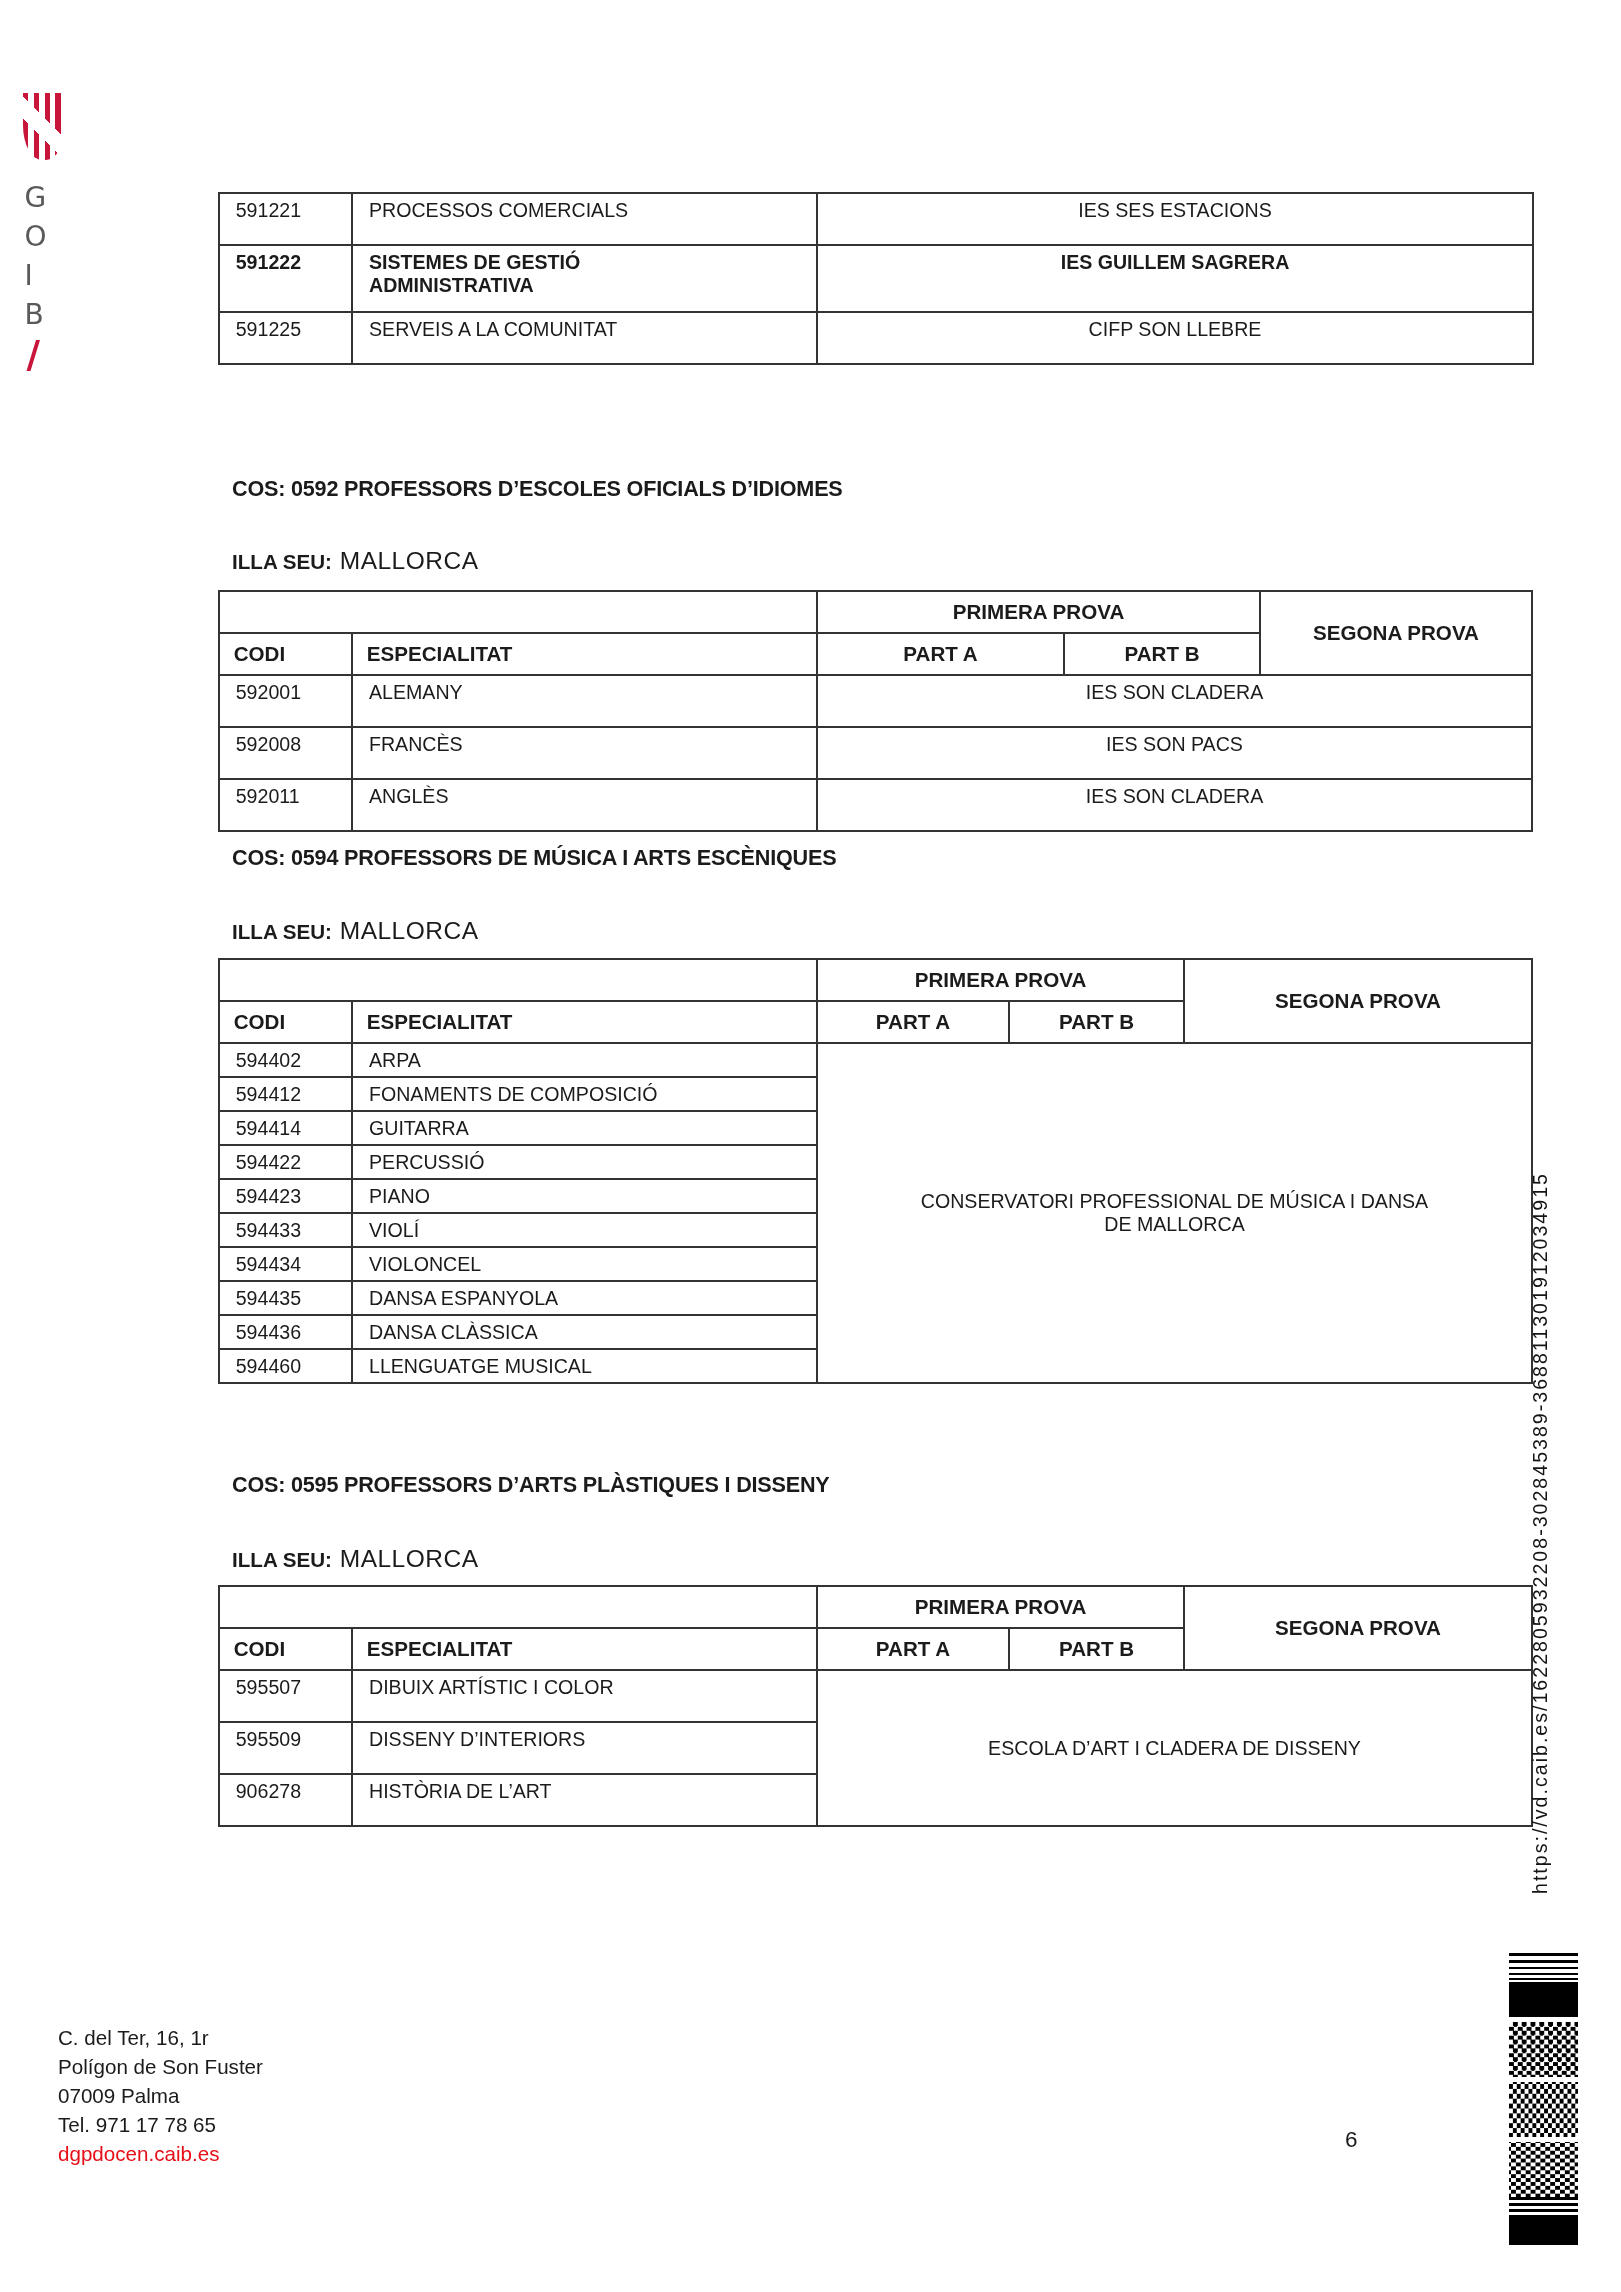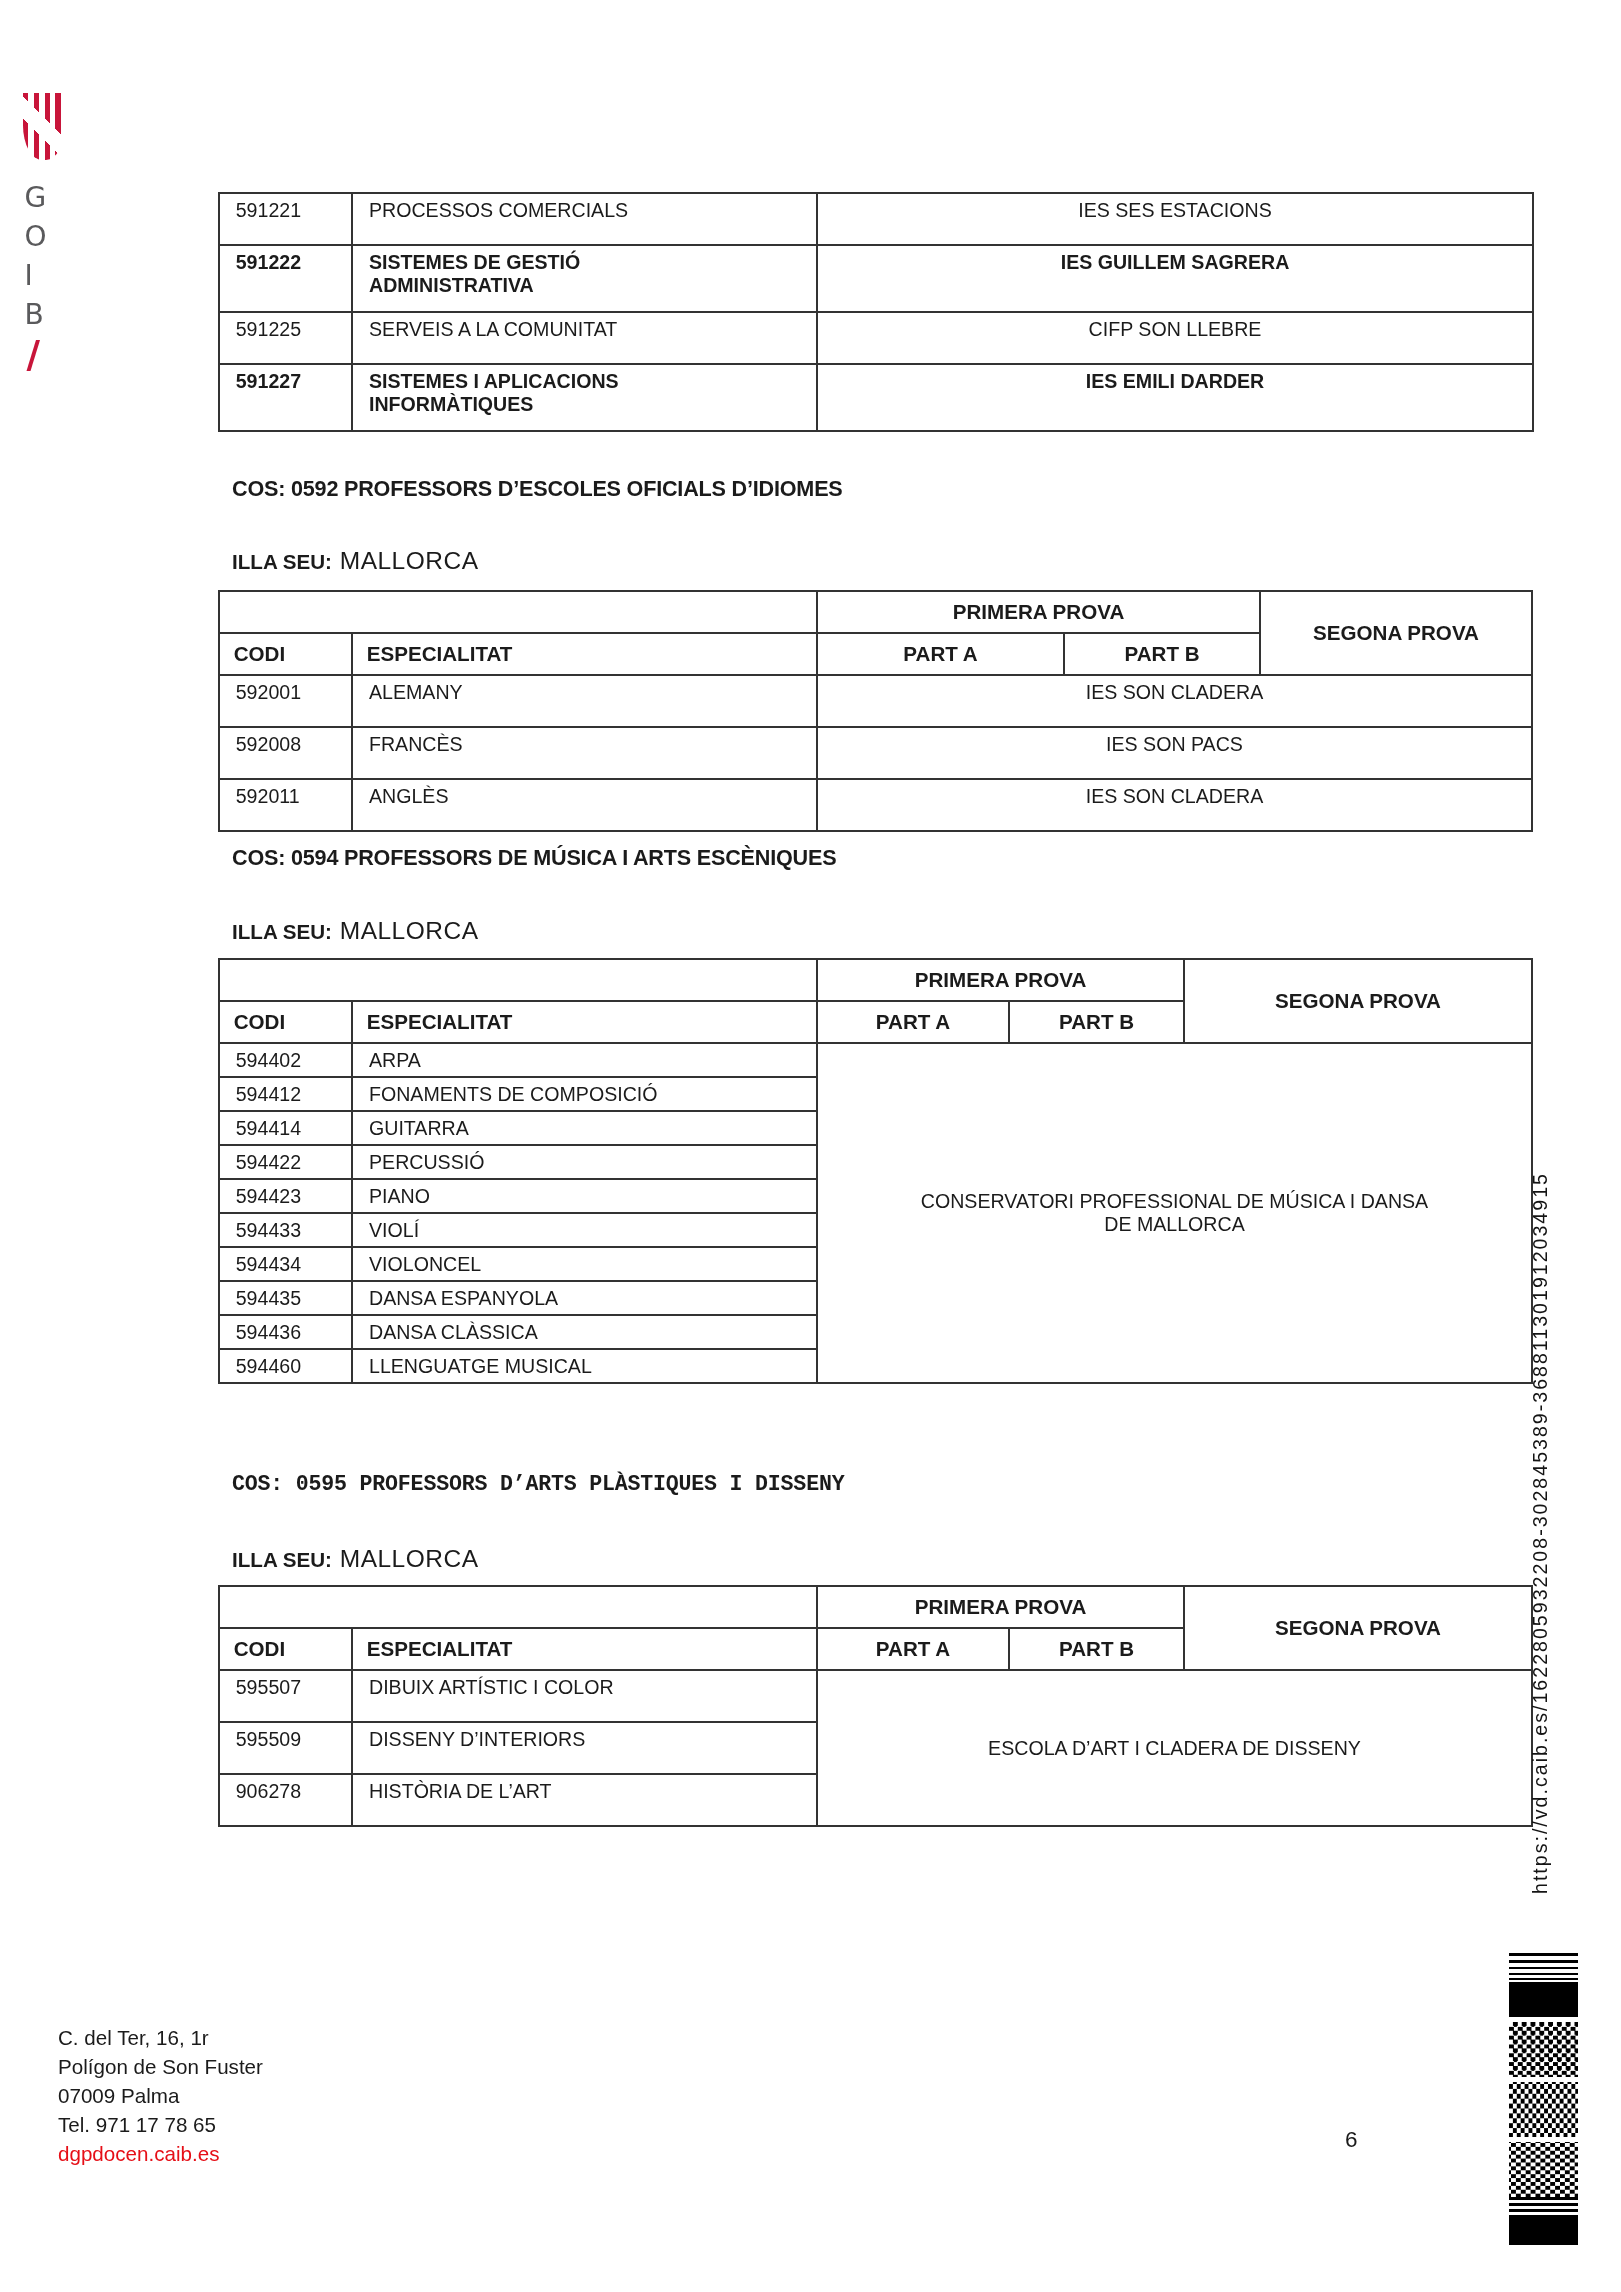--- a/index.html
+++ b/index.html
@@ -110,26 +110,20 @@
       <td class="cell codi">591222</td>
       <td class="cell esp pre">SISTEMES DE GESTIÓ
 ADMINISTRATIVA</td>
       <td class="cell loc pre">IES GUILLEM SAGRERA</td>
     </tr>
     <tr class="r36">
       <td class="cell codi">591225</td>
       <td class="cell esp pre">SERVEIS A LA COMUNITAT</td>
       <td class="cell loc pre">CIFP SON LLEBRE</td>
     </tr>
-    <tr class="r68">
-      <td class="cell codi">591227</td>
-      <td class="cell esp pre">SISTEMES I APLICACIONS
-INFORMÀTIQUES</td>
-      <td class="cell loc pre">IES EMILI DARDER</td>
-    </tr>
   </tbody>
 </table>
 
 <div class="cos-title" style="top:476px;">COS: 0592 PROFESSORS D’ESCOLES OFICIALS D’IDIOMES</div>
 <div class="illa" style="top:547px;">
   <span class="lbl">ILLA SEU:</span><span class="val">MALLORCA</span>
 </div>
 
 <table class="doc" style="left:218px;top:590px;width:1313px;">
   <colgroup>
@@ -232,21 +226,21 @@
       <td class="cell codi">594436</td>
       <td class="cell esp">DANSA CLÀSSICA</td>
     </tr>
     <tr class="r35">
       <td class="cell codi">594460</td>
       <td class="cell esp">LLENGUATGE MUSICAL</td>
     </tr>
   </tbody>
 </table>
 
-<div class="cos-title" style="top:1472px;font-family:Liberation Mono, monospace;">COS: 0595 PROFESSORS D’ARTS PLÀSTIQUES I DISSENY</div>
+<div class="cos-title" style="top:1472px;">COS: 0595 PROFESSORS D’ARTS PLÀSTIQUES I DISSENY</div>
 <div class="illa" style="top:1545px;">
   <span class="lbl">ILLA SEU:</span><span class="val">MALLORCA</span>
 </div>
 
 <table class="doc" style="left:218px;top:1585px;width:1313px;">
   <colgroup>
       <col style="width:133px">
       <col style="width:465px">
       <col style="width:192px">
       <col style="width:175px">

